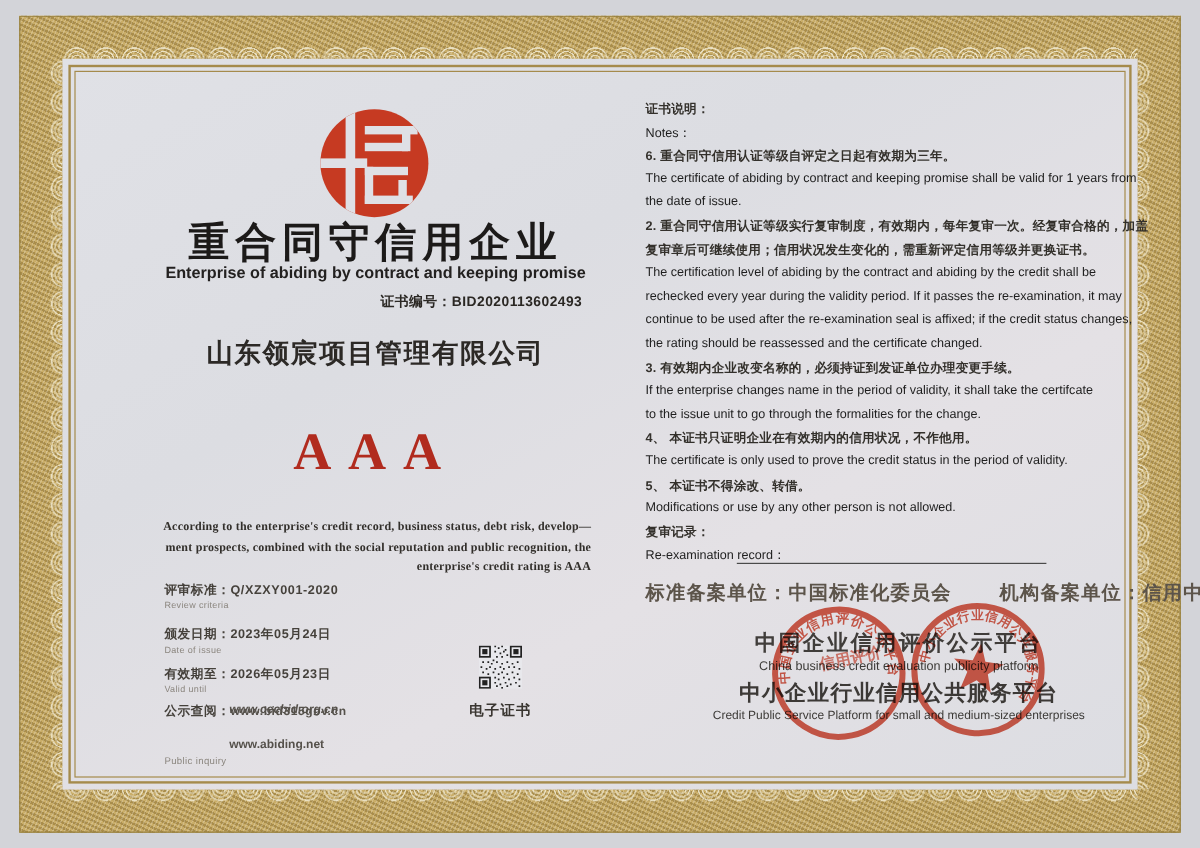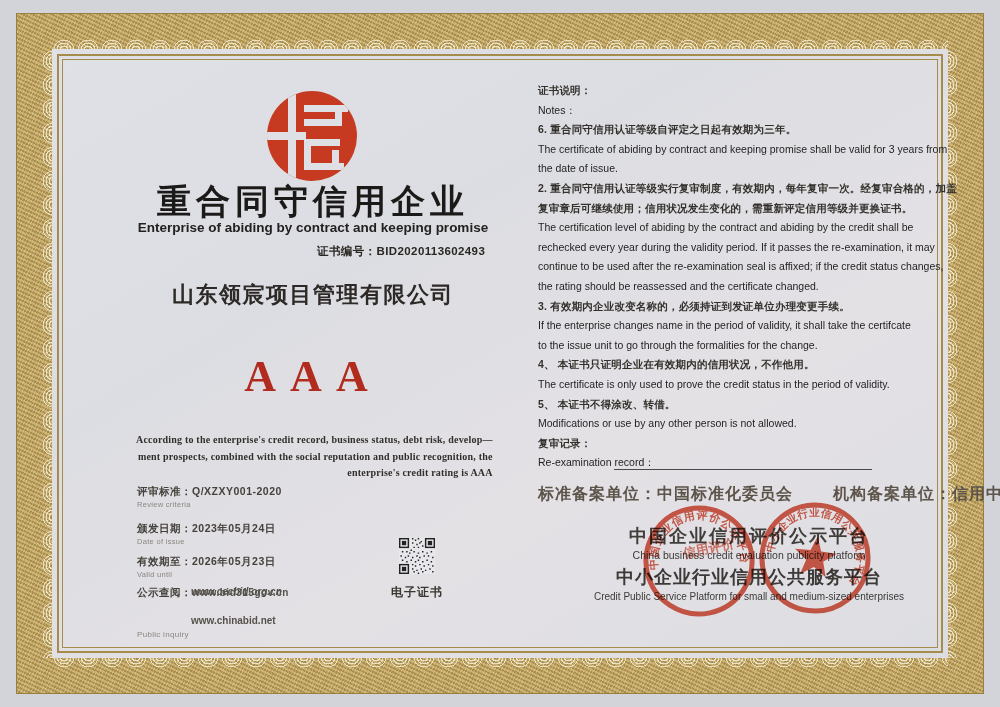--- a/index.html
+++ b/index.html
@@ -138,21 +138,21 @@
 
   <div class="abs fld" style="left:137px;top:555px;">
     <span>有效期至：</span><span>2026年05月23日</span>
   </div>
   <div class="abs fsub" style="left:137px;top:570px;">Valid until</div>
 
   <div class="abs fld" style="left:137px;top:586px;">
     <span>公示查阅：</span><span class="url">www.bid315gov.cn</span>
   </div>
   <div class="abs url" style="left:191px;top:586px;font-style:italic;">www.cecbid.org.cn</div>
-  <div class="abs url" style="left:191px;top:615px;">www.chinabid.net</div>
+  <div class="abs url" style="left:191px;top:615px;">www.abiding.net</div>
   <div class="abs fsub" style="left:137px;top:630px;font-size:8px;">Public inquiry</div>
 
   <svg class="abs qr" viewBox="0 0 25 25">
     <rect width="25" height="25" fill="#e8e8ec"></rect>
     <g fill="#222">
       <rect x="0" y="0" width="7" height="7"></rect>
         <rect x="18" y="0" width="7" height="7"></rect>
         <rect x="0" y="18" width="7" height="7"></rect>
     </g>
     <g fill="#e8e8ec">
@@ -166,21 +166,21 @@
         <rect x="2" y="20" width="3" height="3"></rect>
       <path d="M9 0h1v1H9zM11 1h1v1h-1zM13 0h1v1h-1zM15 2h1v1h-1zM9 3h1v1H9zM12 4h1v1h-1zM14 3h1v1h-1zM16 5h1v1h-1zM10 6h1v1h-1zM13 6h1v1h-1zM8 8h1v1H8zM2 9h1v1H2zM5 9h1v1H5zM7 10h1v1H7zM10 9h1v1h-1zM13 10h1v1h-1zM16 9h1v1h-1zM19 10h1v1h-1zM22 9h1v1h-1zM1 12h1v1H1zM4 13h1v1H4zM6 12h1v1H6zM9 13h1v1H9zM12 12h1v1h-1zM14 13h1v1h-1zM17 12h1v1h-1zM20 12h1v1h-1zM23 13h1v1h-1zM2 15h1v1H2zM5 16h1v1H5zM8 15h1v1H8zM11 16h1v1h-1zM13 15h1v1h-1zM16 16h1v1h-1zM19 15h1v1h-1zM22 16h1v1h-1zM9 18h1v1H9zM11 19h1v1h-1zM14 18h1v1h-1zM17 19h1v1h-1zM20 18h1v1h-1zM23 19h1v1h-1zM9 21h1v1H9zM12 22h1v1h-1zM15 21h1v1h-1zM18 22h1v1h-1zM21 21h1v1h-1zM10 23h1v1h-1zM13 24h1v1h-1zM16 23h1v1h-1zM23 23h1v1h-1z"></path>
     </g>
   </svg>
   <div class="abs eqr">电子证书</div>
 
   <div class="abs notes">
     <div class="nl zh">证书说明：</div>
     <div class="nl en">Notes：</div>
     <div class="nl zh">6.  重合同守信用认证等级自评定之日起有效期为三年。</div>
-    <div class="nl en">The certificate of abiding by contract and keeping promise shall be valid for 3 years from</div>
+    <div class="nl en">The certificate of abiding by contract and keeping promise shall be valid for 1 years from</div>
     <div class="nl en">the date of issue.</div>
     <div class="nl zh">2.  重合同守信用认证等级实行复审制度，有效期内，每年复审一次。经复审合格的，加盖</div>
     <div class="nl zh">复审章后可继续使用；信用状况发生变化的，需重新评定信用等级并更换证书。</div>
     <div class="nl en">The certification level of abiding by the contract and abiding by the credit shall be</div>
     <div class="nl en">rechecked every year during the validity period. If it passes the re-examination, it may</div>
     <div class="nl en">continue to be used after the re-examination seal is affixed; if the credit status changes,</div>
     <div class="nl en">the rating should be reassessed and the certificate changed.</div>
     <div class="nl zh">3.  有效期内企业改变名称的，必须持证到发证单位办理变更手续。</div>
     <div class="nl en">If the enterprise changes name in the period of validity, it shall take the certifcate</div>
     <div class="nl en">to the issue unit to go through the formalities for the change.</div>

